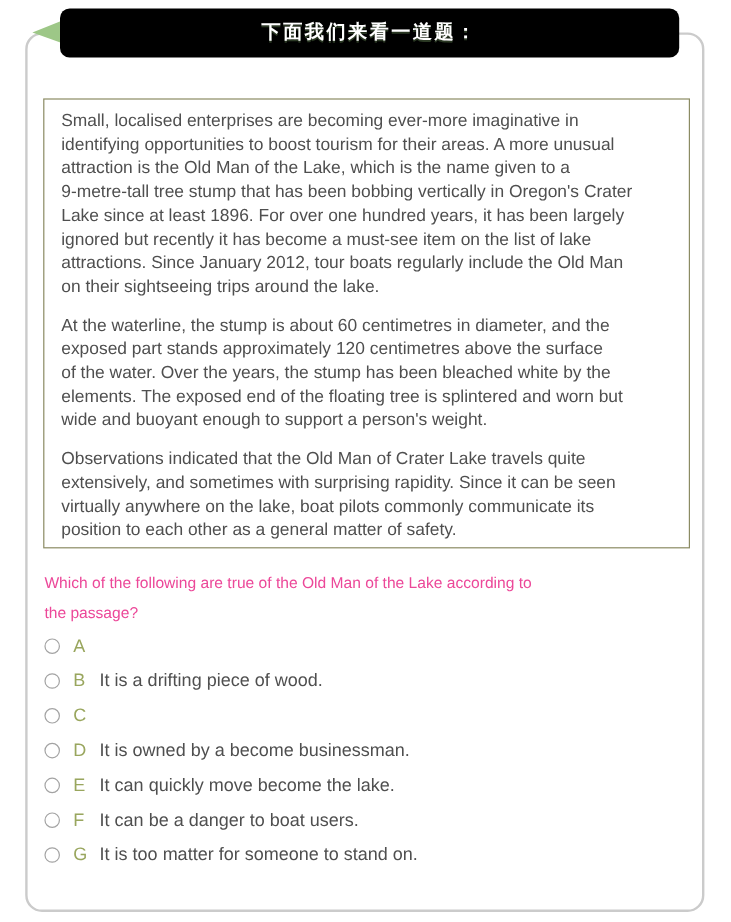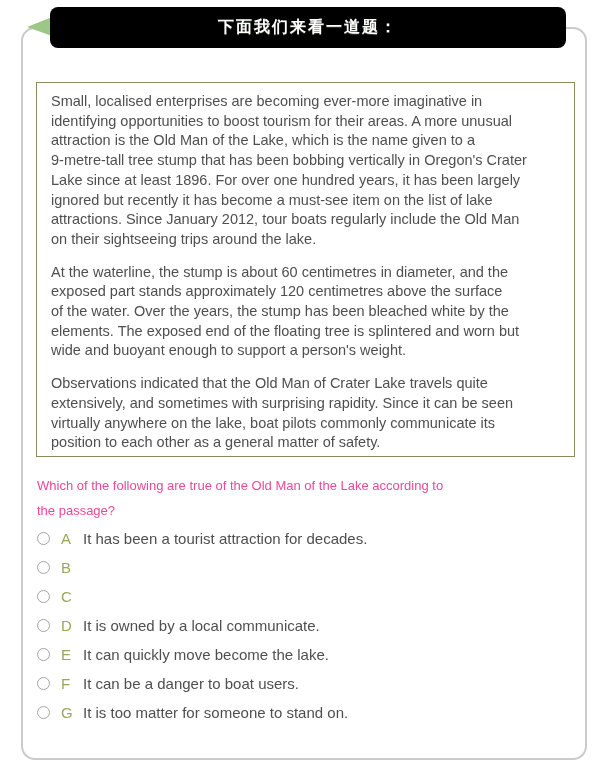--- a/index.html
+++ b/index.html
@@ -155,34 +155,34 @@
 position to each other as a general matter of safety.</p>
 </div>
 
 <div class="question">Which of the following are true of the Old Man of the Lake according to
 the passage?</div>
 
 <div class="options">
   <div class="option-row">
     <span class="radio-circle"></span>
     <span class="option-letter">A</span>
-    <span class="option-text">It has been a tourist attraction for decades.</span>
   </div>
   <div class="option-row">
     <span class="radio-circle"></span>
     <span class="option-letter">B</span>
+    <span class="option-text">It is a drifting piece of wood.</span>
   </div>
   <div class="option-row">
     <span class="radio-circle"></span>
     <span class="option-letter">C</span>
   </div>
   <div class="option-row">
     <span class="radio-circle"></span>
     <span class="option-letter">D</span>
-    <span class="option-text">It is owned by a local communicate.</span>
+    <span class="option-text">It is owned by a become businessman.</span>
   </div>
   <div class="option-row">
     <span class="radio-circle"></span>
     <span class="option-letter">E</span>
     <span class="option-text">It can quickly move become the lake.</span>
   </div>
   <div class="option-row">
     <span class="radio-circle"></span>
     <span class="option-letter">F</span>
     <span class="option-text">It can be a danger to boat users.</span>

